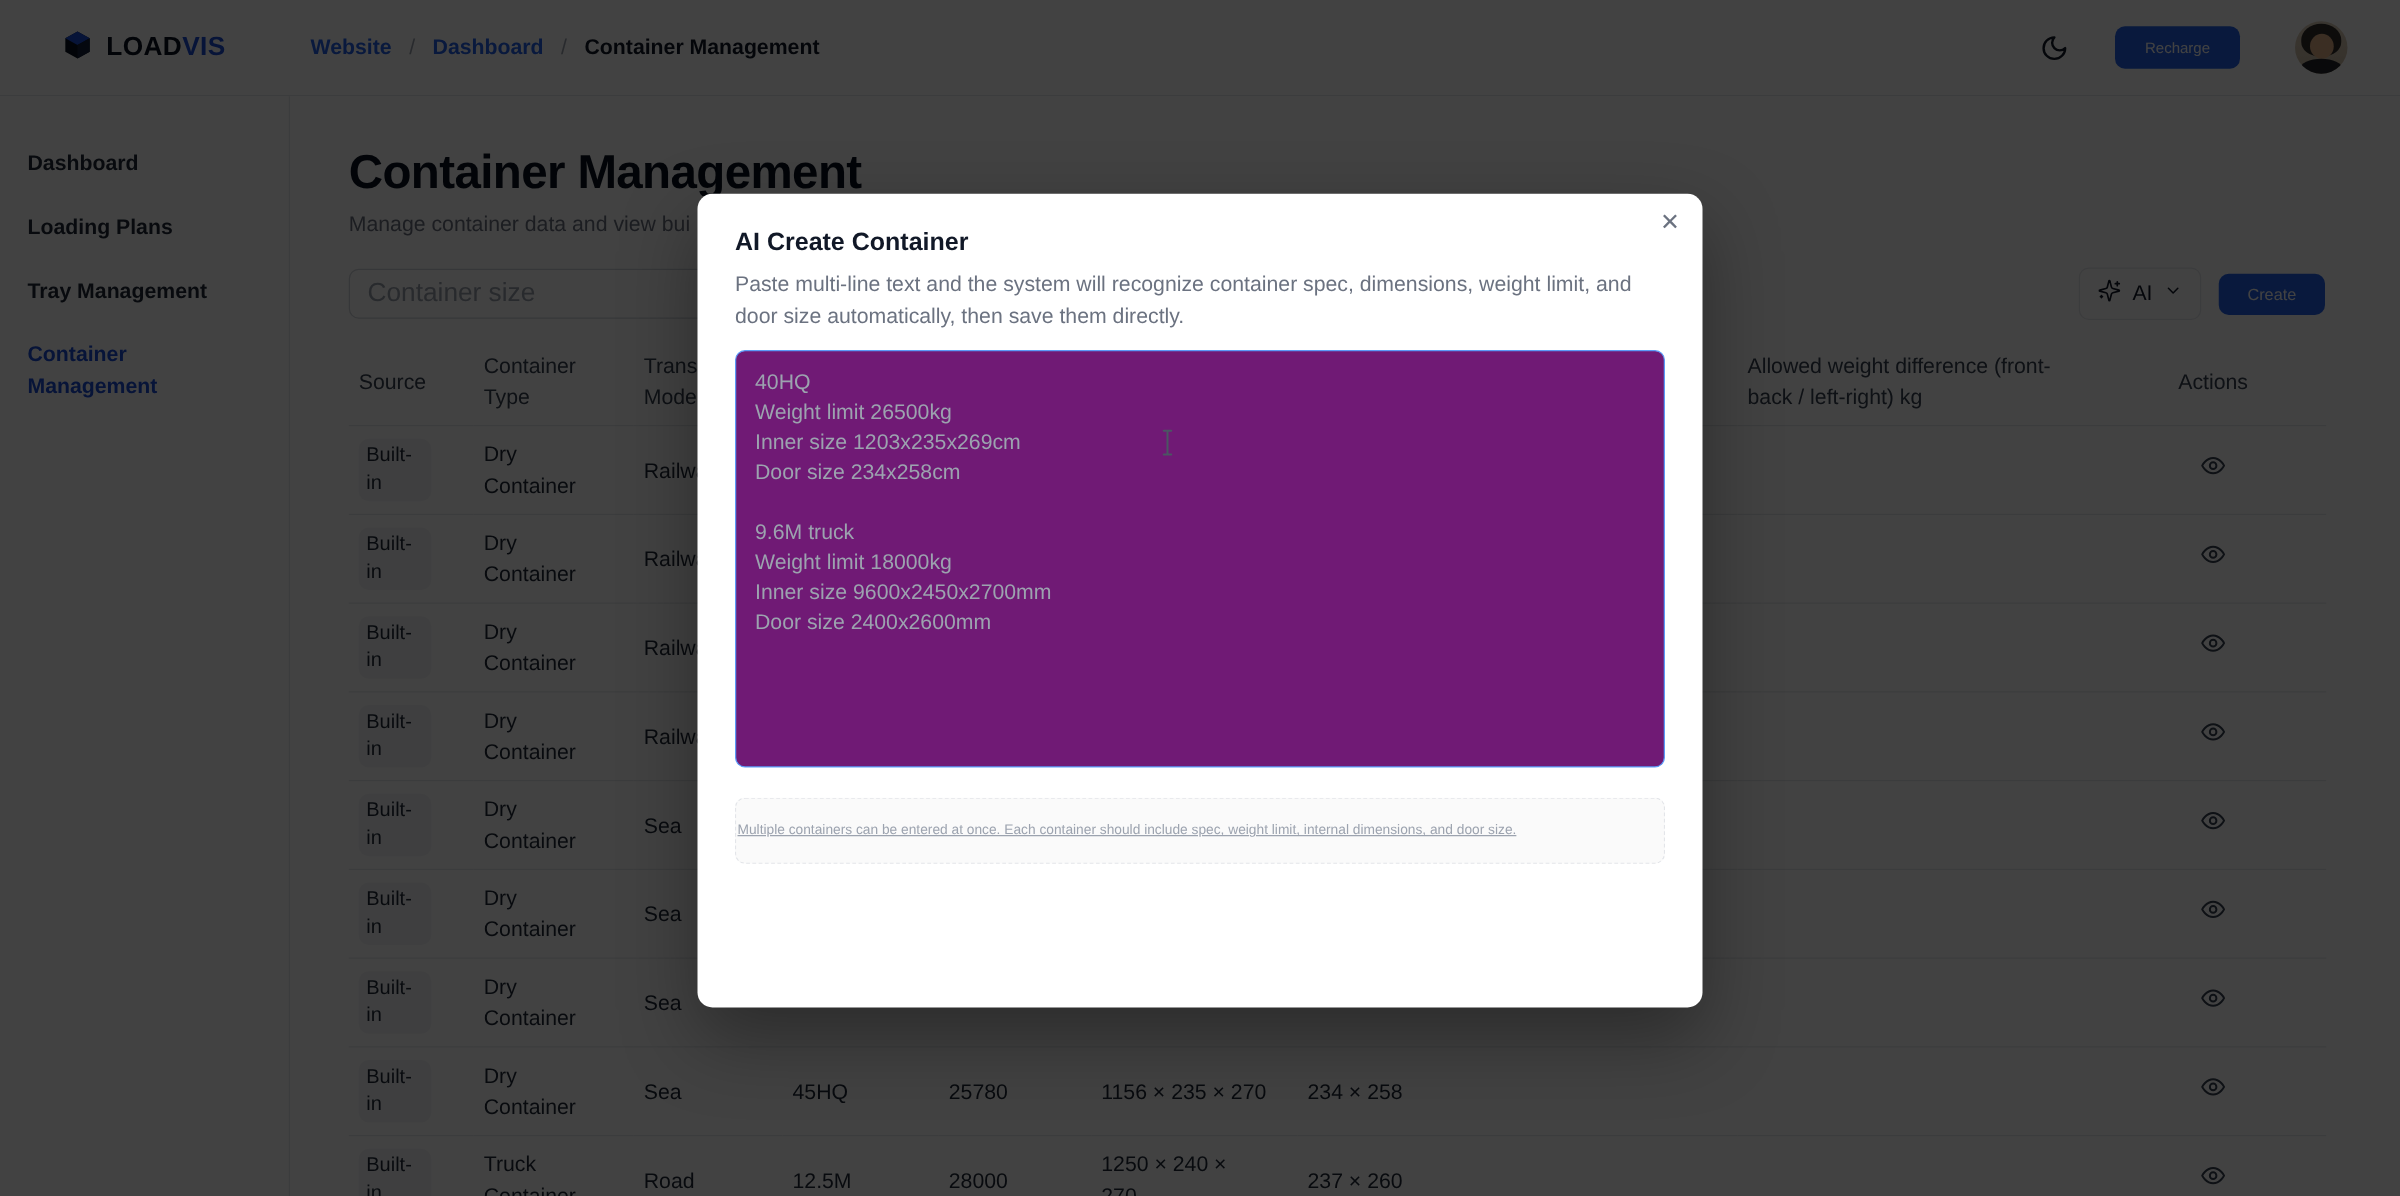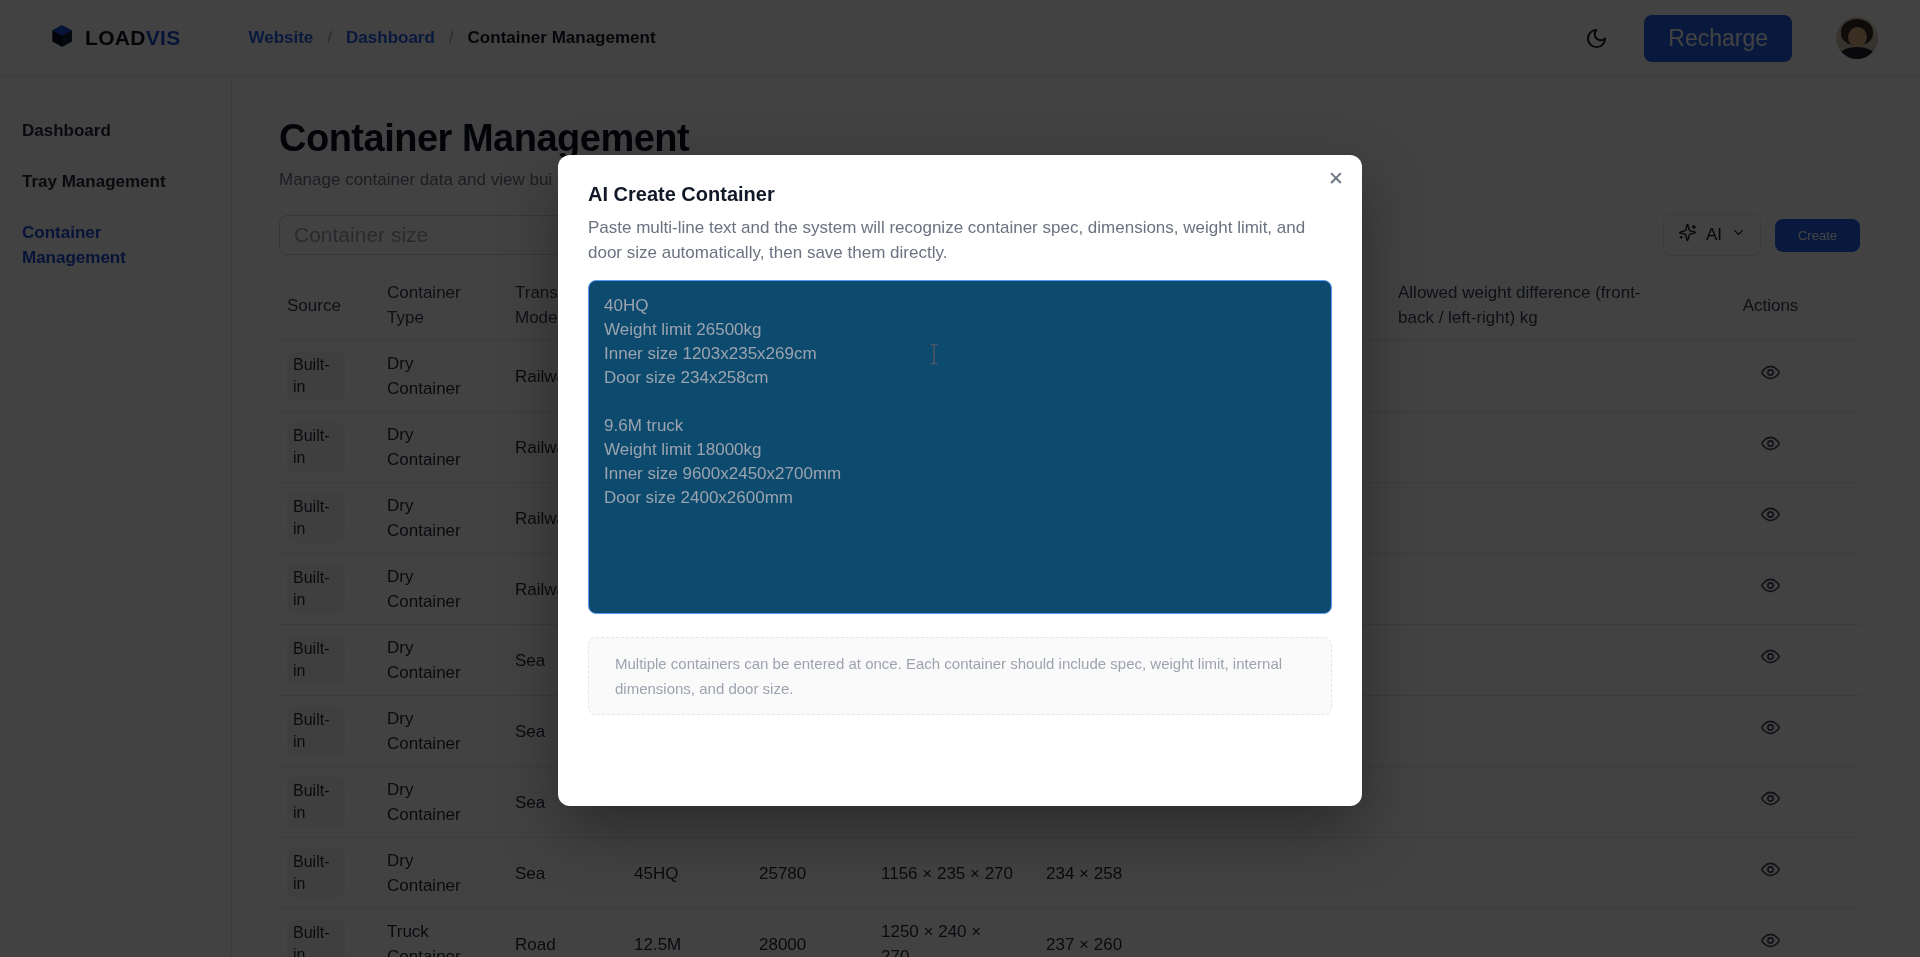--- a/index.html
+++ b/index.html
@@ -14,21 +14,21 @@
   .brand-text { font-size:21px; font-weight:700; letter-spacing:.3px; }
   .brand-text .bold { color:#0b1220; }
   .brand-text .accent { color:#1d4ed8; }
   .breadcrumb { display:flex; align-items:center; gap:14px; margin-left:68px; font-size:17px; font-weight:600; }
   .crumb-link { color:#2563eb; cursor:pointer; }
   .crumb-sep { color:#9ca3af; font-weight:400; }
   .crumb-current { color:#111827; }
   .header-right { margin-left:auto; display:flex; align-items:center; gap:30px; }
   .icon-btn { width:36px; height:36px; display:flex; align-items:center; justify-content:center; cursor:pointer; }
   .btn { border:none; border-radius:8px; cursor:pointer; font-family:inherit; }
-  .btn-primary { background:#2563eb; color:#fff; font-size:23px; font-weight:500; padding:10px 24px; }
+  .btn-primary { background:#2563eb; color:#fff; font-size:12px; font-weight:500; padding:10px 24px; }
   .avatar { width:42px; height:42px; border-radius:50%; margin-left:14px; position:relative; overflow:hidden;
             background:linear-gradient(#ded0bc,#cdbca4); cursor:pointer; }
   .avatar .hair { position:absolute; top:2px; left:5px; width:32px; height:26px; background:#33302c;
                   border-radius:55% 55% 48% 48%; }
   .avatar .face { position:absolute; top:10px; left:12px; width:19px; height:20px; background:#e3b288; border-radius:50%; }
   .avatar .shirt { position:absolute; bottom:-4px; left:4px; width:34px; height:16px; background:#23262b;
                    border-radius:50% 50% 0 0; }
 
   
   .sidebar { position:absolute; top:77px; left:0; bottom:0; width:232px; background:#fff;
@@ -66,23 +66,23 @@
   
   .overlay { position:absolute; inset:0; background:rgba(0,0,0,.74); z-index:40; }
   .modal { position:absolute; z-index:50; left:558px; top:155px; width:804px; height:651px; background:#fff;
            border-radius:12px; box-shadow:0 24px 60px rgba(0,0,0,.35); padding:28px 30px 30px; }
   .modal-close { position:absolute; top:14px; right:18px; font-size:19px; color:#6b7280; background:none;
                  border:none; cursor:pointer; line-height:1; }
   .modal-title { font-size:20px; font-weight:600; color:#111827; }
   .modal-desc { margin-top:9px; font-size:17px; line-height:25px; color:#6b7280; }
   .modal-textarea { margin-top:15px; width:744px; height:334px; resize:none; border:1.5px solid #5b9bf8;
                     border-radius:8px; padding:13px 15px; font-family:inherit; font-size:17px; line-height:24px;
-                    color:#9ca3af; outline:none; background:#0c4a6e; }
+                    color:#9ca3af; outline:none; background:#701a75; }
   .modal-hint { margin-top:19px; width:744px; border:1.5px dashed #e3e5e9; background:#fafafa; border-radius:8px;
-                padding:13px 26px; font-size:15px; line-height:25px; color:#9ca3af; }
+                padding:13px 1px; font-size:11px; line-height:25px; color:#9ca3af;text-decoration:underline; }
   .modal-actions { margin-top:20px; display:flex; justify-content:flex-end; gap:15px; }
   .cancel-btn { background:#fff; border:1px solid #d1d5db; border-radius:8px; padding:8px 22px;
                 font-size:17px; font-weight:500; color:#111827; }
   .save-btn { background:#4784ee; color:#fff; border-radius:8px; padding:9px 24px; font-size:17px; font-weight:500; }
   .text-cursor { position:absolute; left:370px; top:188px; }
 </style>
 </head>
 <body>
 
 <div class="stage">
@@ -116,20 +116,21 @@
         <div class="hair"></div>
         <div class="face"></div>
         <div class="shirt"></div>
       </div>
     </div>
   </div>
 
   <div class="sidebar">
 
   <div class="side-item">Dashboard</div>
+      <div class="side-item">Loading Plans</div>
       <div class="side-item">Tray Management</div>
       <div class="side-item active">Container Management</div>
     </div>
 
   <div class="main">
     <div class="page-title">Container Management</div>
     <div class="page-subtitle">Manage container data and view bui</div>
 
     <div class="toolbar">
       <input class="filter-input" placeholder="Container size" style="">

